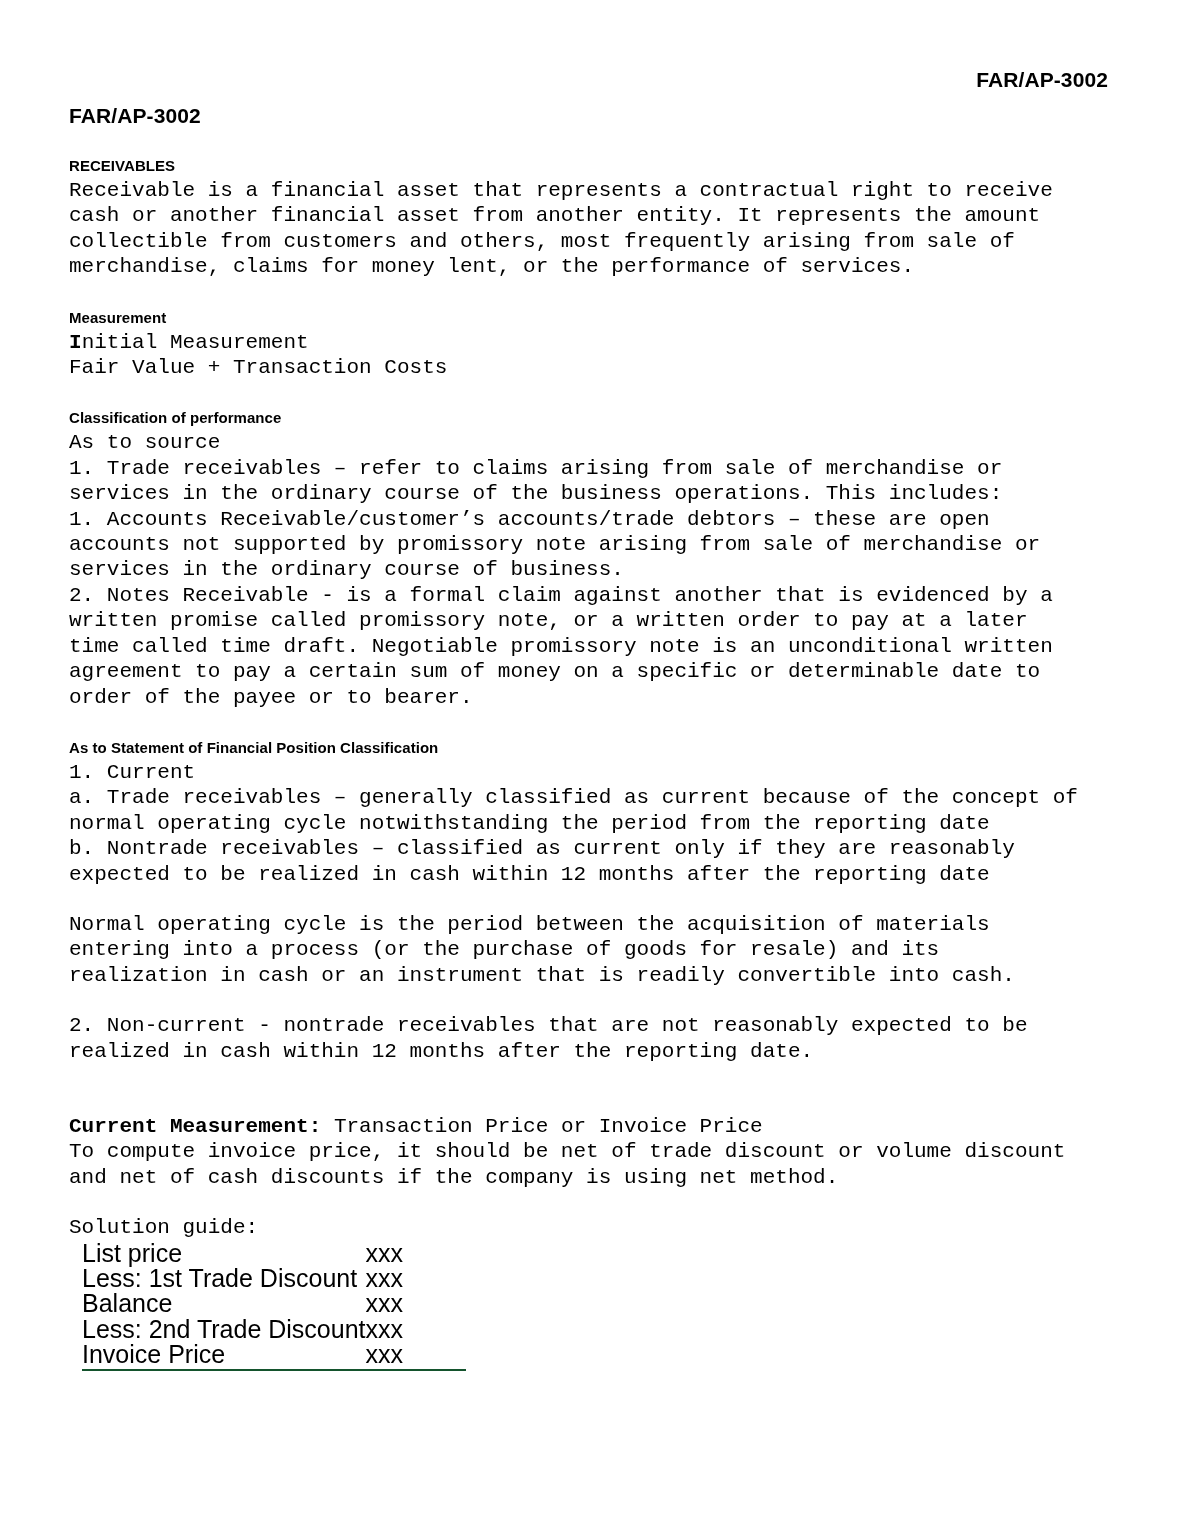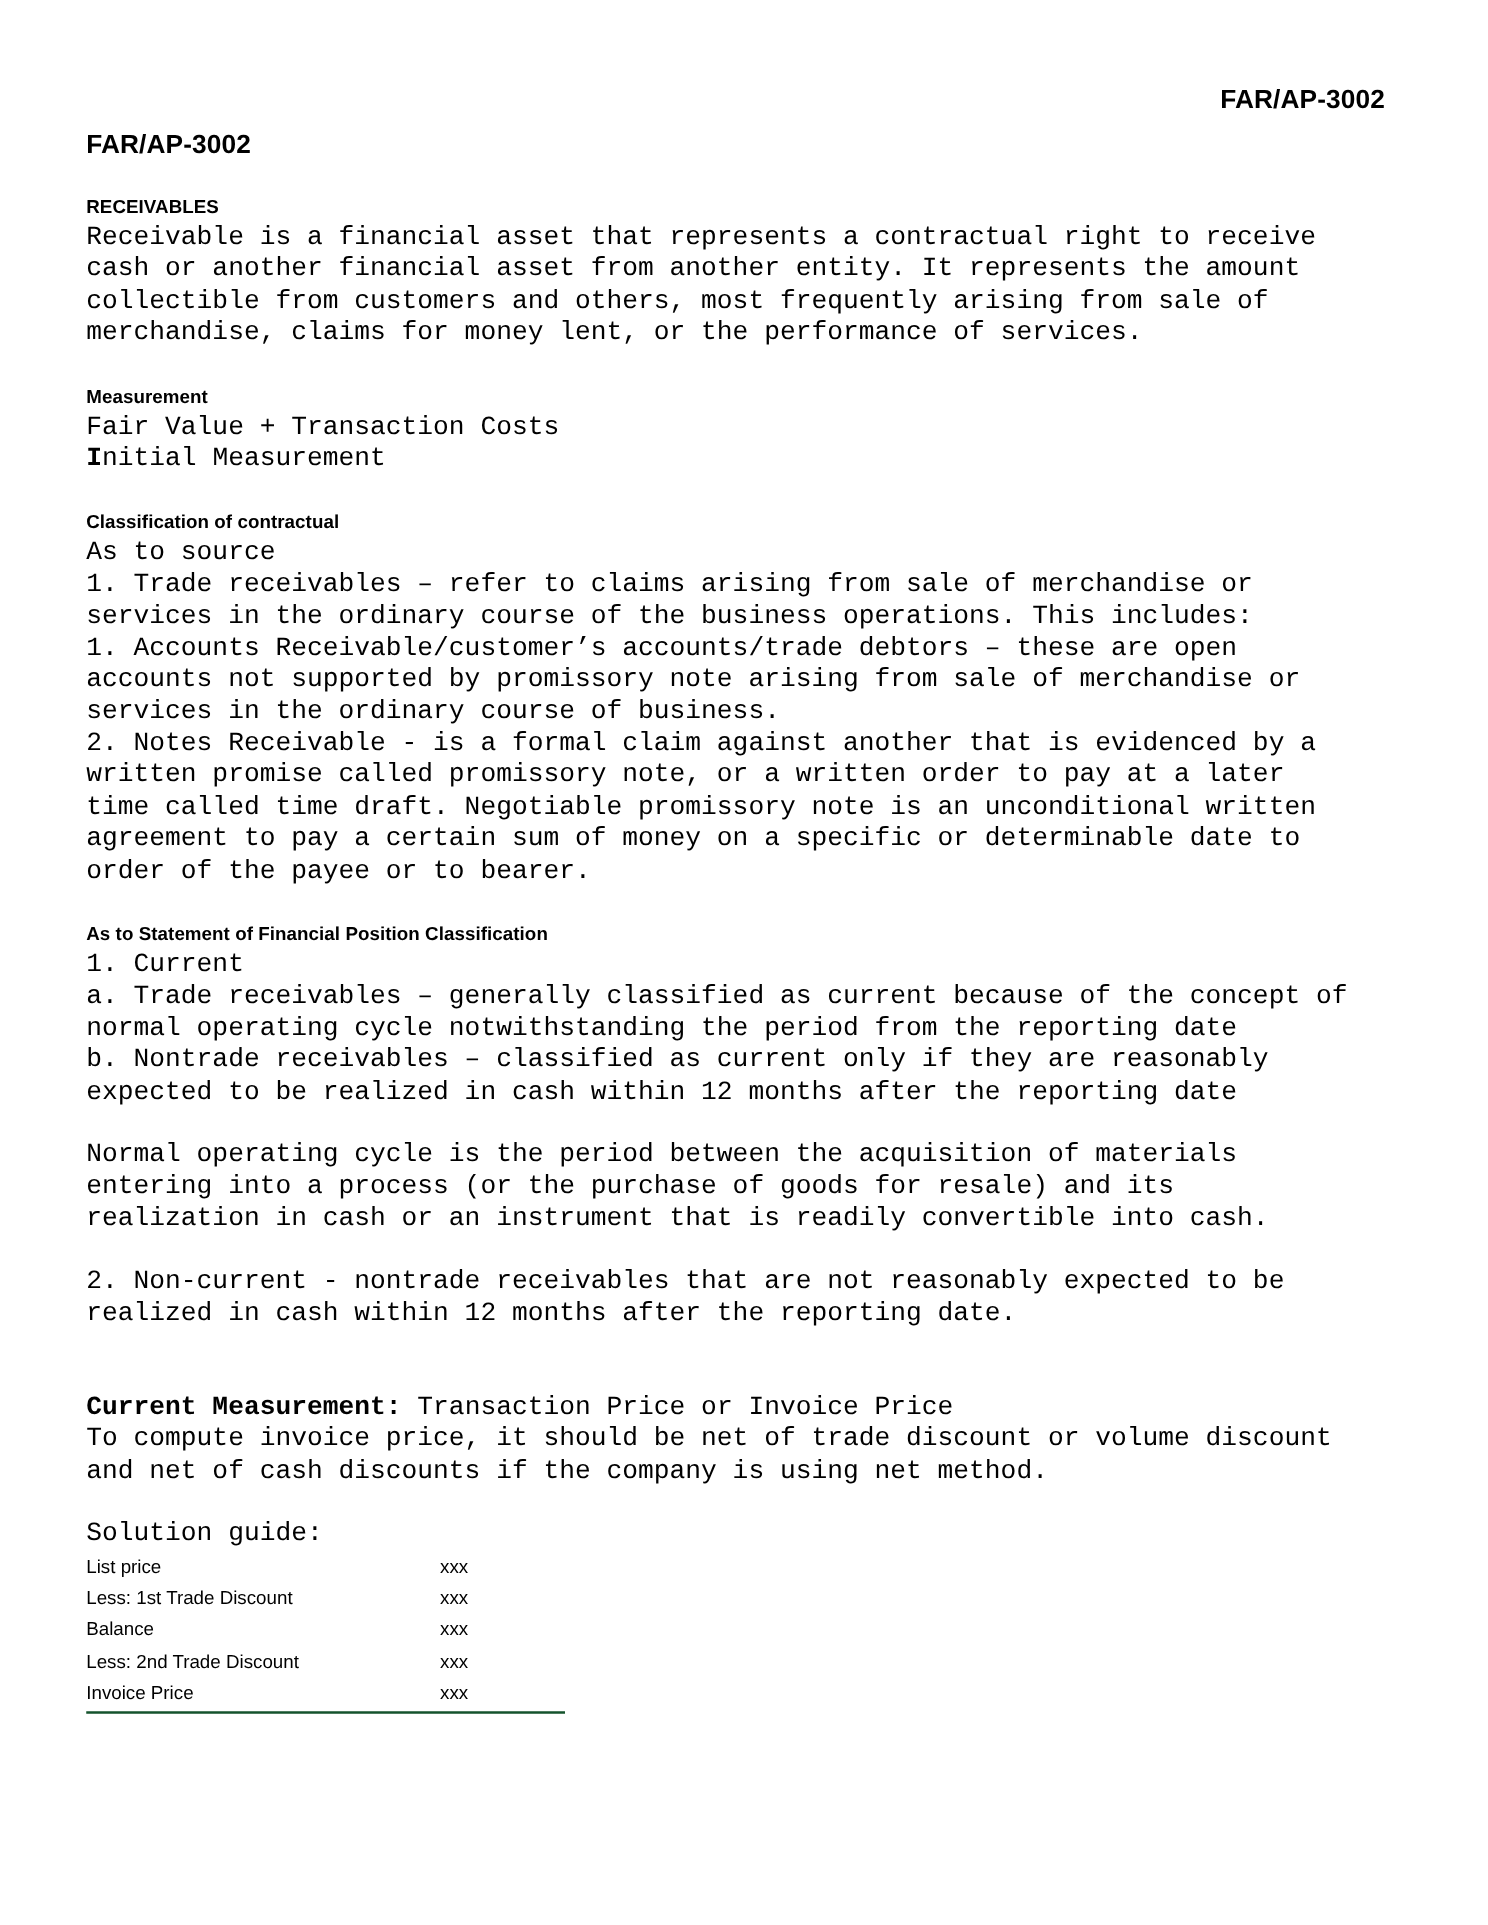--- a/index.html
+++ b/index.html
@@ -65,23 +65,24 @@
     font-family: Liberation Mono, monospace;
   }
   .lead-bold {
     font-weight: bold;
   }
   .spacer {
     height: 25px;
   }
   
   .solution-guide {
-    font-size: 15px;
+    font-size: 25px;
     line-height: 25.4px;
     border-collapse: collapse;
+    margin-left: 13px;
   }
   .solution-guide td {
     padding: 0;
     vertical-align: baseline;
     white-space: nowrap;
   }
   .sg-label {
     width: 283px;
     padding-right: 0;
   }
@@ -105,26 +106,26 @@
     <div class="doc-code">FAR/AP-3002</div>
 
     <div class="spacer"></div>
 
     <h2 class="section-head">RECEIVABLES</h2>
     <p class="body-text">Receivable is a financial asset that represents a contractual right to receive cash or another financial asset from another entity. It represents the amount collectible from customers and others, most frequently arising from sale of merchandise, claims for money lent, or the performance of services.</p>
 
     <div class="spacer"></div>
 
     <h2 class="section-head">Measurement</h2>
+    <div class="body-line"><span class="lead-bold">I</span><span>nitial Measurement</span></div>
     <div class="body-line">Fair Value + Transaction Costs</div>
-    <div class="body-line"><span class="lead-bold">I</span><span>nitial Measurement</span></div>
 
     <div class="spacer"></div>
 
-    <h2 class="section-head">Classification of contractual</h2>
+    <h2 class="section-head">Classification of performance</h2>
     <div class="body-line">As to source</div>
     <p class="body-text">1. Trade receivables – refer to claims arising from sale of merchandise or services in the ordinary course of the business operations. This includes:</p>
     <p class="body-text">1. Accounts Receivable/customer’s accounts/trade debtors – these are open accounts not supported by promissory note arising from sale of merchandise or services in the ordinary course of business.</p>
     <p class="body-text">2. Notes Receivable - is a formal claim against another that is evidenced by a written promise called promissory note, or a written order to pay at a later time called time draft. Negotiable promissory note is an unconditional written agreement to pay a certain sum of money on a specific or determinable date to order of the payee or to bearer.</p>
 
     <div class="spacer"></div>
 
     <h2 class="section-head">As to Statement of Financial Position Classification</h2>
     <div class="body-line">1. Current</div>
     <p class="body-text">a. Trade receivables – generally classified as current because of the concept of normal operating cycle notwithstanding the period from the reporting date</p>

